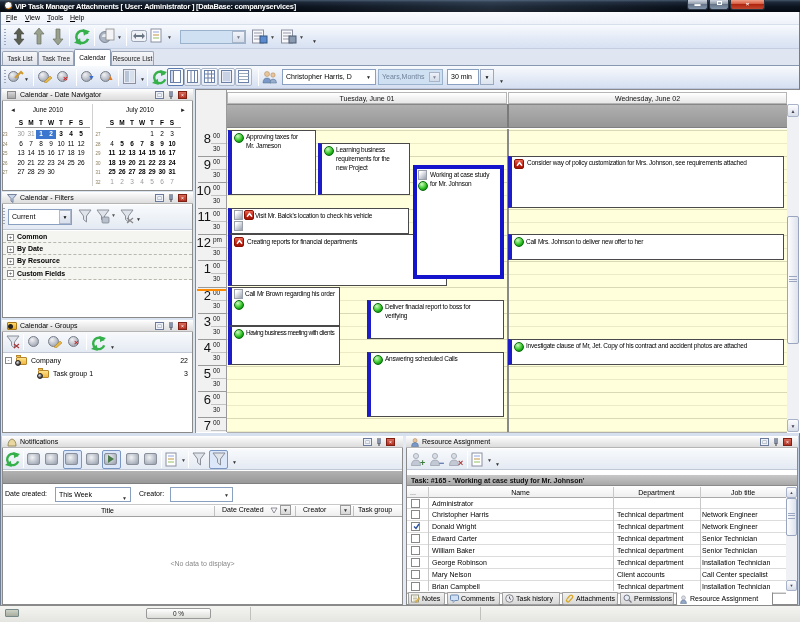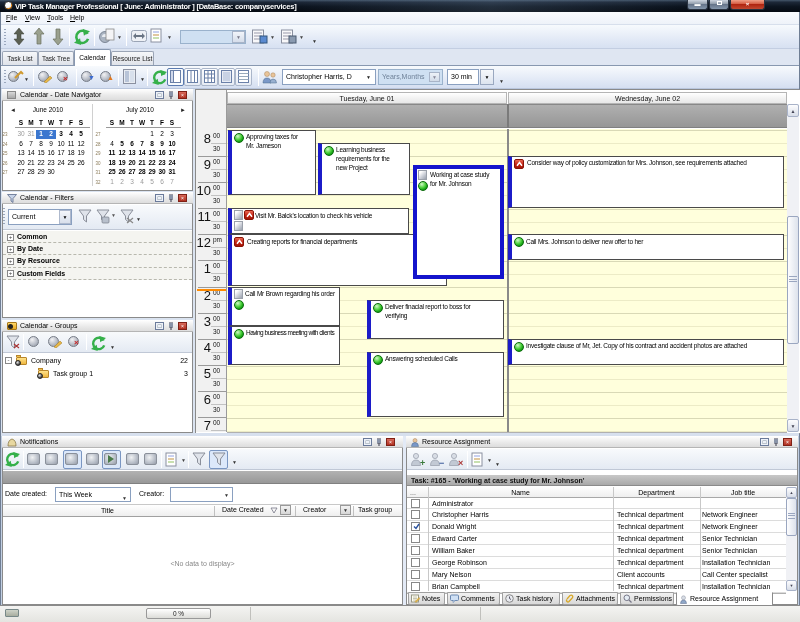--- a/index.html
+++ b/index.html
@@ -18,21 +18,21 @@
 .hdrbtn{position:absolute;width:11px;height:10px;background:linear-gradient(180deg,#f2f2f2,#d6d6d6);border:1px solid #999;font-size:5px;text-align:center;line-height:9px;color:#333;}
 .cb{position:absolute;width:9px;height:9px;background:#fff;border:1px solid #888;}
 </style></head><body>
 
 <div class="abs" style="left:0;top:0;width:800px;height:622px;border:1px solid #6f7e94;"></div>
 <div class="abs" style="left:1px;top:12px;width:2px;height:593px;background:#c2cfe2;"></div>
 <div class="abs" style="right:1px;top:12px;width:2px;height:593px;background:#c2cfe2;"></div>
 <div class="abs" style="left:0;top:0;width:800px;height:12px;background:linear-gradient(180deg,#45576b 0%,#1d2838 18%,#0c141f 55%,#060b12 100%);"></div>
 <div class="abs" style="left:300px;top:0;width:380px;height:12px;background:linear-gradient(90deg,rgba(255,255,255,0),rgba(140,170,200,0.18) 50%,rgba(255,255,255,0));"></div>
 <div class="abs" style="left:4px;top:1px;width:9px;height:9px;border-radius:50%;background:radial-gradient(circle at 40% 35%,#ffffff 30%,#e8e8e8 55%,#f59522 60%,#c86f10);border:1px solid #333;"></div>
-<div class="abs" style="left:15px;top:2px;color:#fff;font-size:7.5px;font-weight:bold;letter-spacing:-0.25px;">VIP Task Manager Professional [ June: Administrator ] [DataBase: companyservices]</div>
+<div class="abs" style="left:15px;top:2px;color:#fff;font-size:7.5px;font-weight:bold;letter-spacing:-0.25px;">VIP Task Manager Attachments [ User: Administrator ] [DataBase: companyservices]</div>
 <div class="abs" style="left:687px;top:0;width:21px;height:10px;background:linear-gradient(180deg,#cdd5df,#8e9aa9 45%,#66758a 50%,#8496ab);border:1px solid #2a3340;border-top:none;border-radius:0 0 3px 3px;color:#fff;font-size:6px;text-align:center;line-height:9px;font-weight:bold;">▬</div>
 <div class="abs" style="left:709px;top:0;width:20px;height:10px;background:linear-gradient(180deg,#cdd5df,#8e9aa9 45%,#66758a 50%,#8496ab);border:1px solid #2a3340;border-top:none;border-radius:0 0 3px 3px;color:#fff;font-size:6px;text-align:center;line-height:9px;font-weight:bold;"><span style="display:inline-block;width:5px;height:4px;border:1px solid #fff;vertical-align:1px;"></span></div>
 <div class="abs" style="left:730px;top:0;width:35px;height:10px;background:linear-gradient(180deg,#f0a088,#d45a40 45%,#b02510 50%,#c04830);border:1px solid #2a3340;border-top:none;border-radius:0 0 3px 3px;color:#fff;font-size:6px;text-align:center;line-height:9px;font-weight:bold;">×</div>
 <div class="abs" style="left:1px;top:12px;width:798px;height:13px;background:linear-gradient(180deg,#fafcfe,#eef2f9);border-bottom:1px solid #d7dfec;"></div>
 <div class="abs" style="left:6px;top:14px;font-size:7px;"><span style="text-decoration:underline;">F</span>ile</div>
 <div class="abs" style="left:25px;top:14px;font-size:7px;"><span style="text-decoration:underline;">V</span>iew</div>
 <div class="abs" style="left:47px;top:14px;font-size:7px;"><span style="text-decoration:underline;">T</span>ools</div>
 <div class="abs" style="left:70px;top:14px;font-size:7px;"><span style="text-decoration:underline;">H</span>elp</div>
 <div class="abs" style="left:1px;top:25px;width:798px;height:24px;background:linear-gradient(180deg,#f7fafd,#e3eaf6 60%,#d7e1f2);border-bottom:1px solid #c3cee2;"></div>
 <div class="abs" style="left:4px;top:29px;width:2px;height:16px;background:repeating-linear-gradient(180deg,#9aa7bd 0,#9aa7bd 1px,transparent 1px,transparent 3px);"></div>

